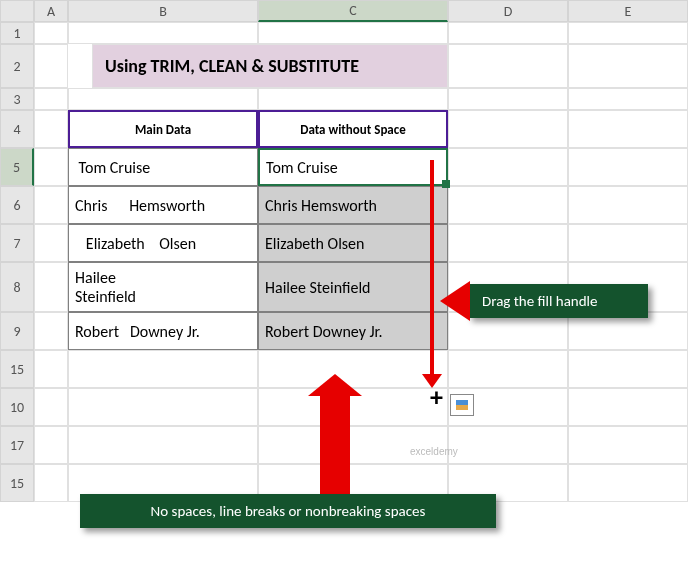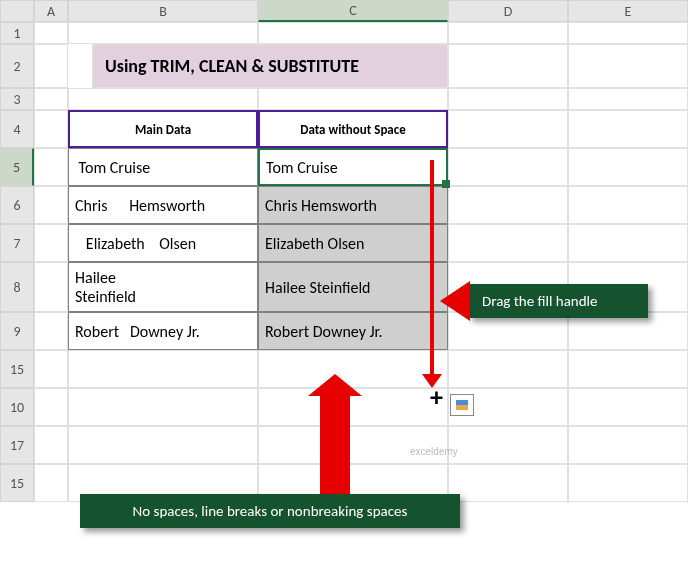--- a/index.html
+++ b/index.html
@@ -130,21 +130,21 @@
       content: "";
       position: absolute;
       left: -28px; top: 50%;
       transform: translateY(-50%);
       border-right: 30px solid #e60000;
       border-top: 20px solid transparent;
       border-bottom: 20px solid transparent;
     }
     .callout.bottom {
       left: 80px; top: 494px;
-      width: 380px;
+      width: 416px;
       text-align: center;
     }
     .column-arrow {
       position: absolute;
       left: 320px; top: 394px;
       width: 30px; height: 100px;
       background: #e60000;
       z-index: 6;
     }
     .column-arrow::before {

